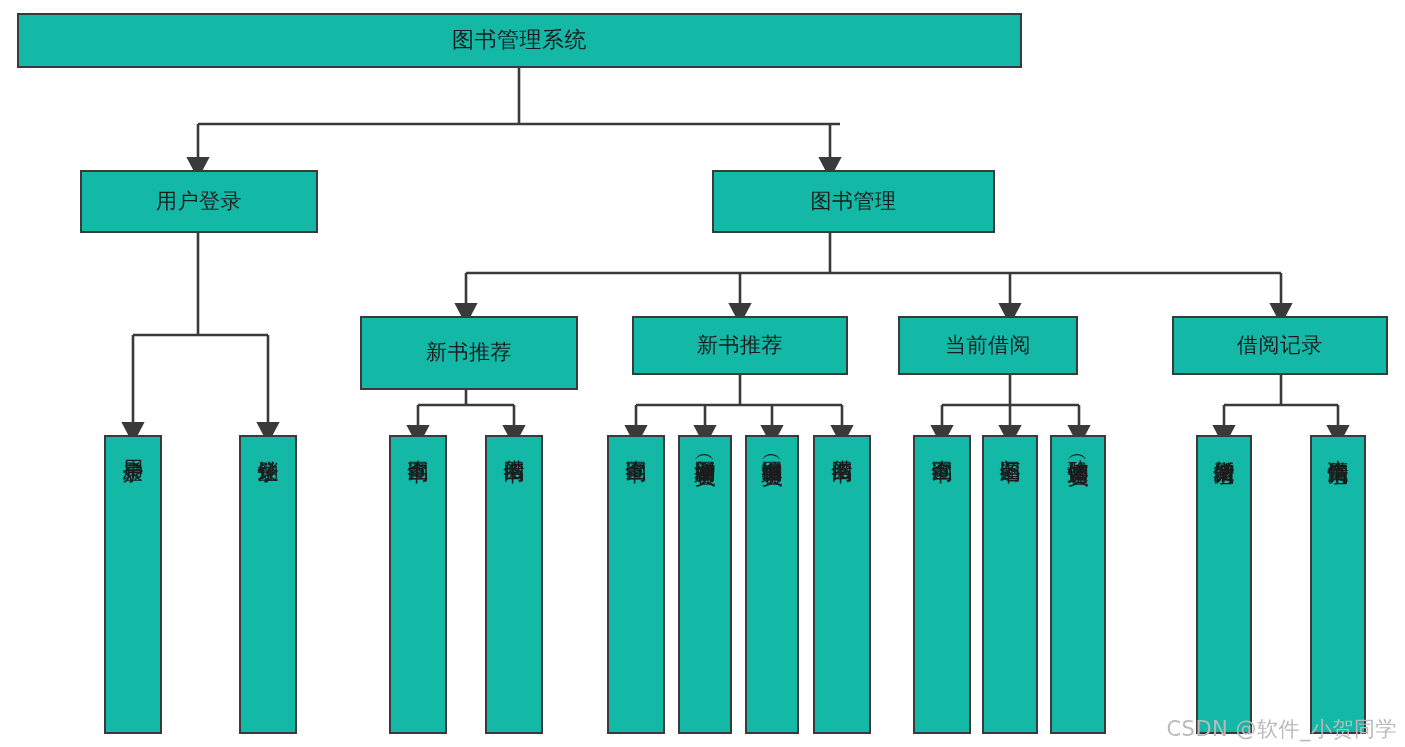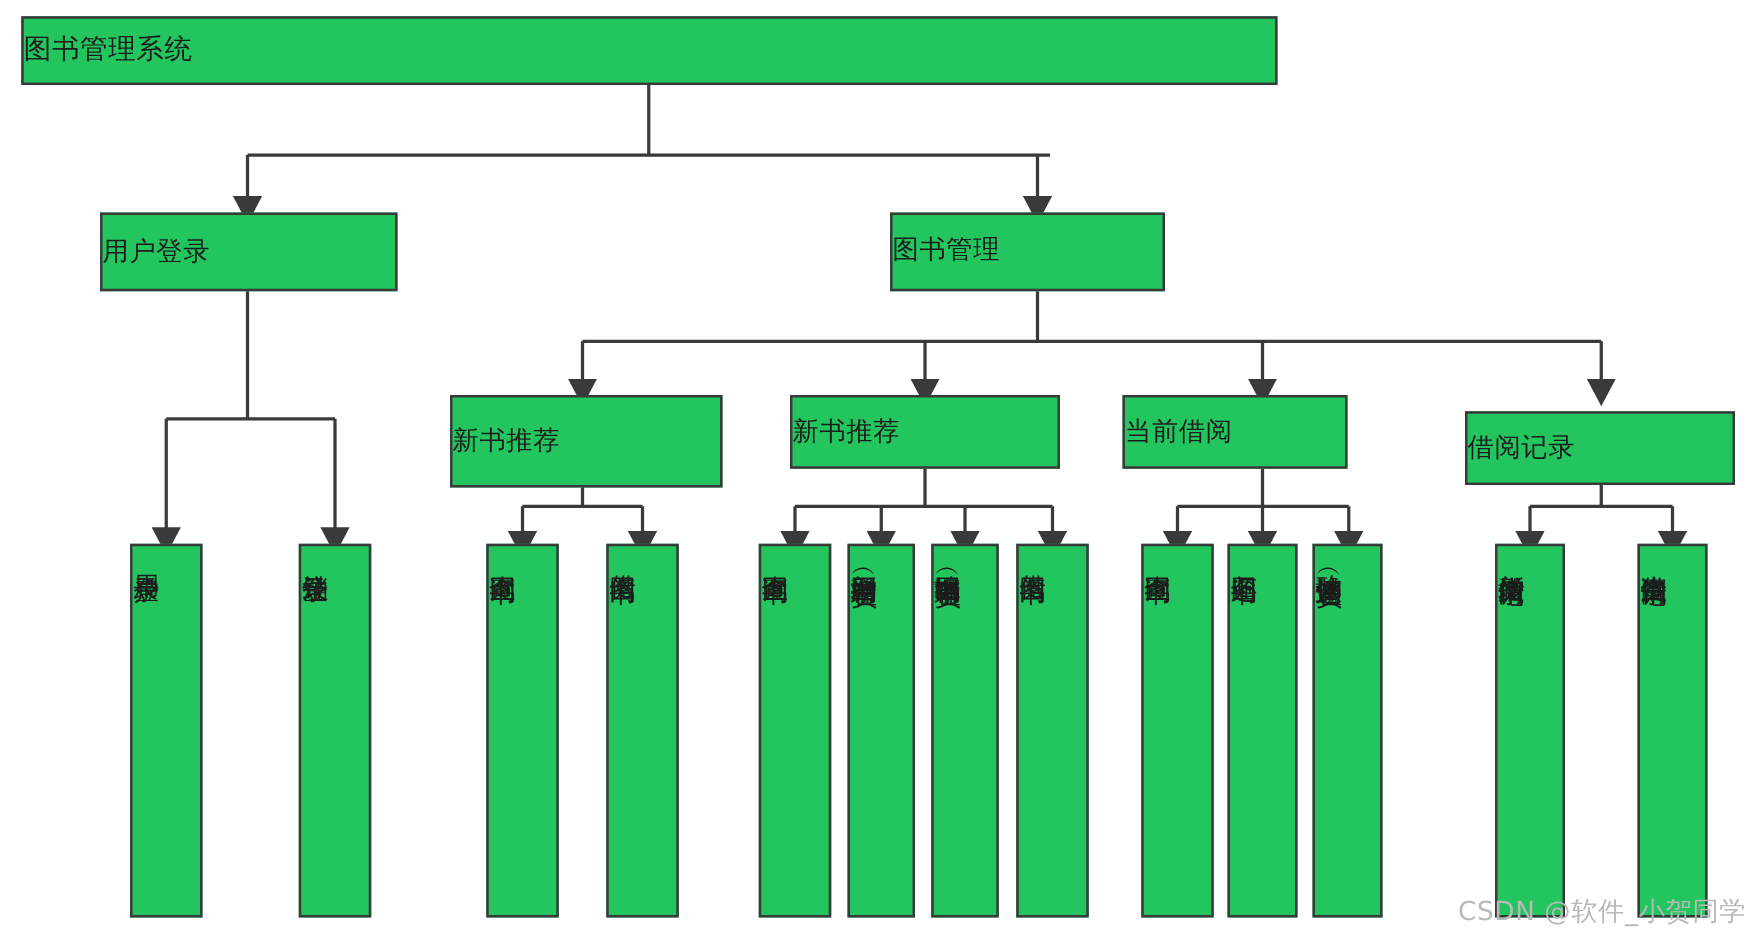--- a/index.html
+++ b/index.html
@@ -21,24 +21,25 @@
     position: absolute;
     left: 0;
     top: 0;
     width: 1405px;
     height: 747px;
     pointer-events: none;
   }
   .node {
     position: absolute;
     box-sizing: border-box;
-    background: #22c55e;
+    background: #14b8a6;
     border: 2.5px solid #3a3a3a;
     display: flex;
     align-items: center;
+    justify-content: center;
     color: #1c1c1c;
   }
   .node-label {
     display: block;
     text-align: center;
     line-height: 1.22;
     white-space: nowrap;
     color: #1c1c1c;
   }
   .node.horizontal .node-label {
@@ -126,34 +127,34 @@
     </g>
   </svg>
 
   <div class="node horizontal root" style="left:17px; top:13px; width:1005px; height:55px;">
     <span class="node-label">图书管理系统</span>
   </div>
 
   <div class="node horizontal" style="left:80px; top:170px; width:238px; height:63px;">
     <span class="node-label">用户登录</span>
   </div>
-  <div class="node horizontal" style="left:712px; top:170px; width:220px; height:63px;font-family:Liberation Mono, monospace;">
+  <div class="node horizontal" style="left:712px; top:170px; width:283px; height:63px;">
     <span class="node-label">图书管理</span>
   </div>
 
   <div class="node horizontal" style="left:360px; top:316px; width:218px; height:74px;">
     <span class="node-label">新书推荐</span>
   </div>
   <div class="node horizontal" style="left:632px; top:316px; width:216px; height:59px;">
     <span class="node-label">新书推荐</span>
   </div>
   <div class="node horizontal" style="left:898px; top:316px; width:180px; height:59px;">
     <span class="node-label">当前借阅</span>
   </div>
-  <div class="node horizontal" style="left:1172px; top:329px; width:216px; height:59px;">
+  <div class="node horizontal" style="left:1172px; top:316px; width:216px; height:59px;">
     <span class="node-label">借阅记录</span>
   </div>
 
   <div class="node vertical" style="left:104px; top:435px; width:58px; height:299px;">
     <span class="node-label">用户登录</span>
   </div>
   <div class="node vertical" style="left:239px; top:435px; width:58px; height:299px;">
     <span class="node-label">注销登录</span>
   </div>
 

